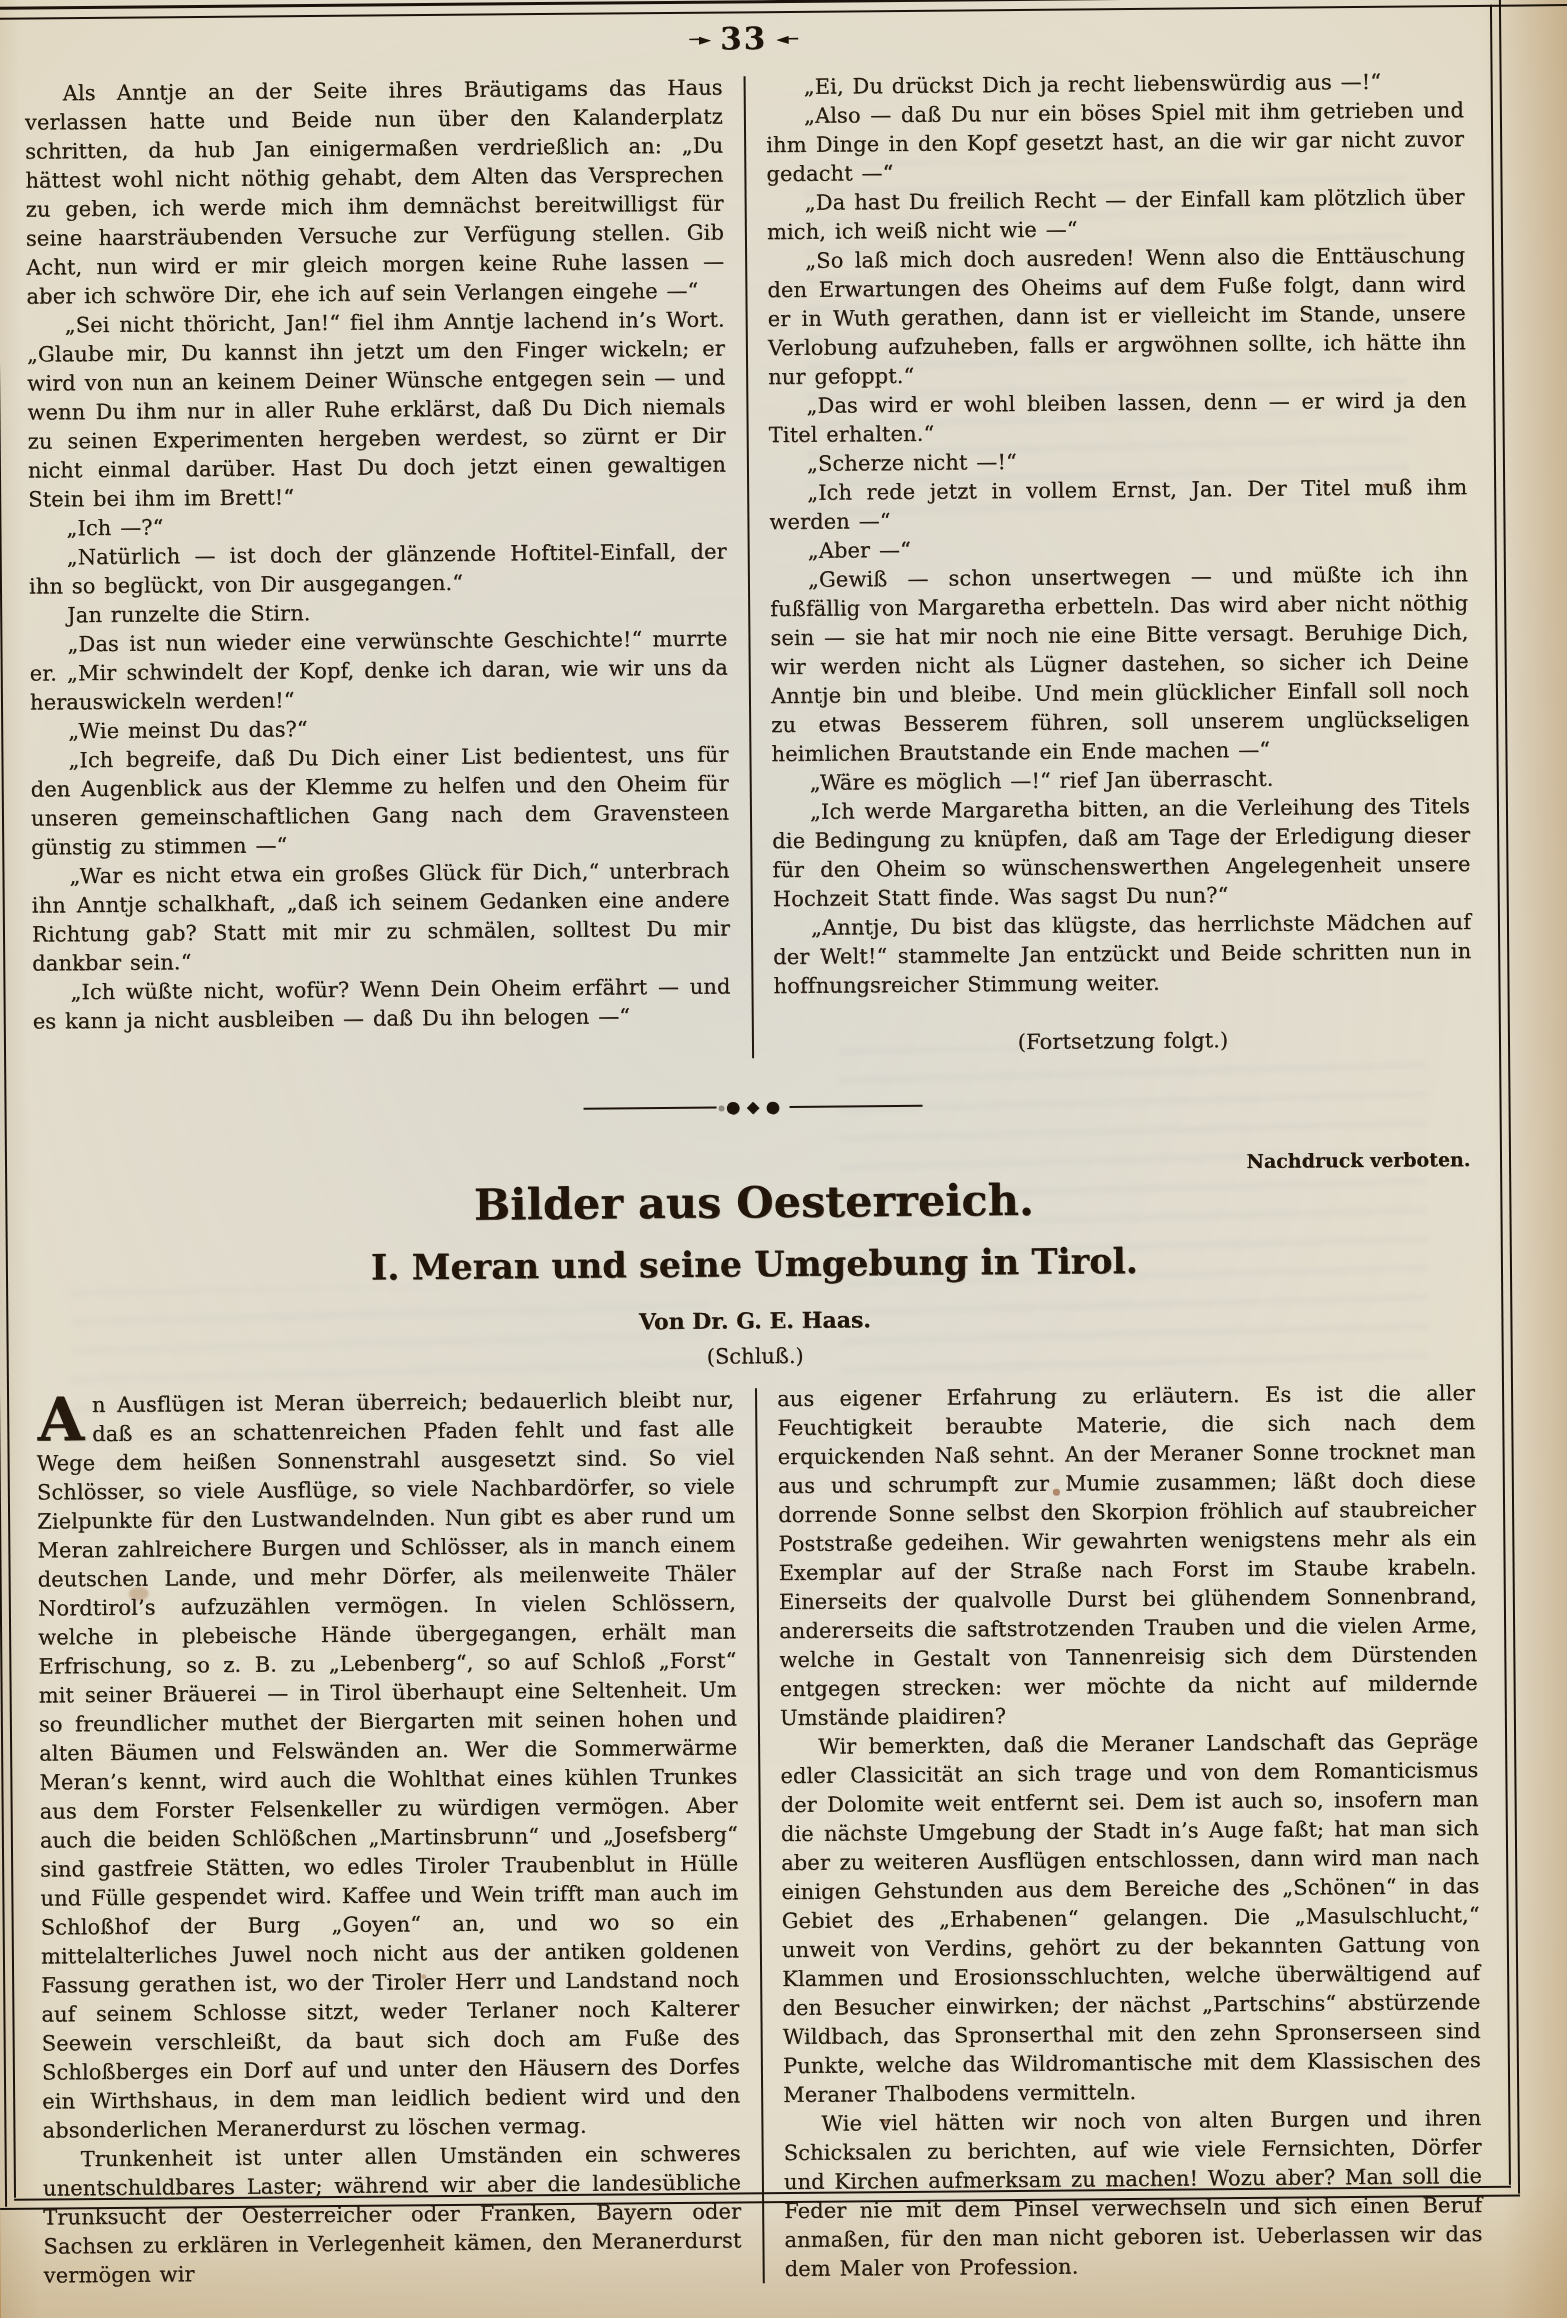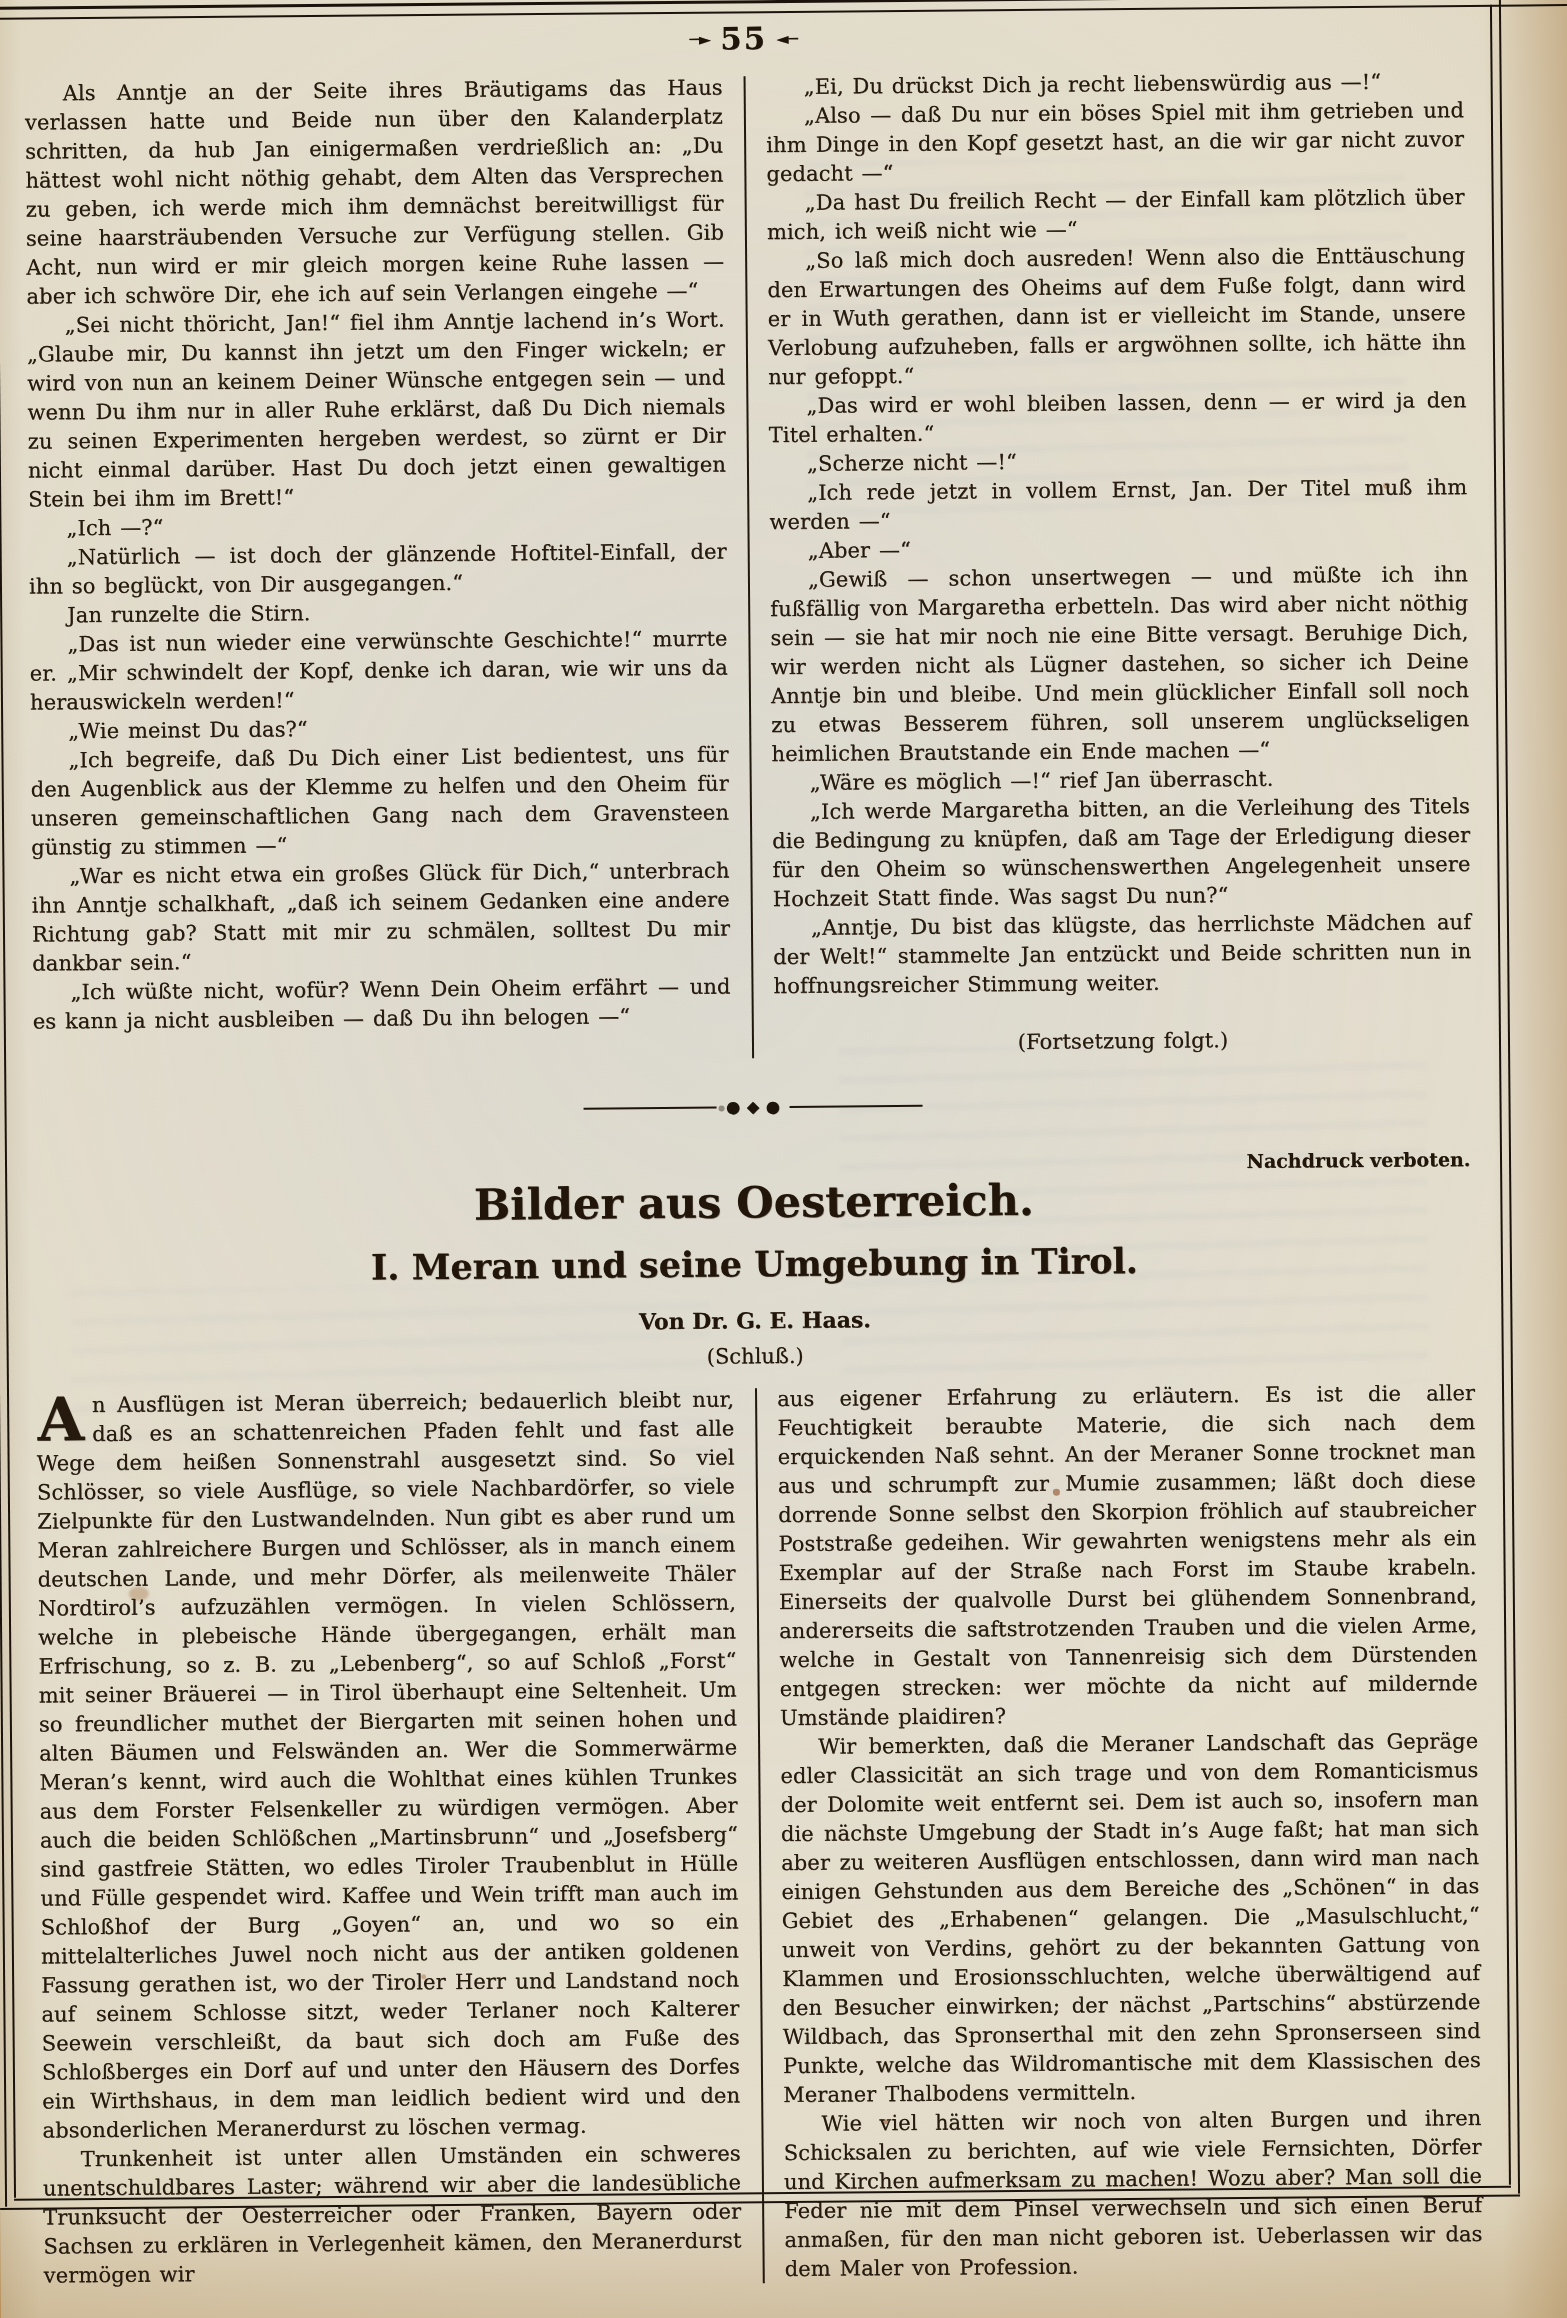--- a/index.html
+++ b/index.html
@@ -115,21 +115,21 @@
   <div class="rule rl1"></div>
   <div class="rule rl2"></div>
   <div class="rule rr1"></div>
   <div class="rule rr2"></div>
   <div class="rule rb1"></div>
   <div class="rule rb2"></div>
 
   <div class="content">
 
     <div class="page-number">
-      <span class="flourish">─►</span><span class="num">55</span><span class="flourish">◄─</span>
+      <span class="flourish">─►</span><span class="num">33</span><span class="flourish">◄─</span>
     </div>
 
     <section class="columns top-section">
       <div class="col">
           <p class="para indent">Als Anntje an der Seite ihres Bräutigams das Haus verlassen hatte und Beide nun über den Kalanderplatz schritten, da hub Jan einigermaßen verdrießlich an: „Du hättest wohl nicht nöthig gehabt, dem Alten das Versprechen zu geben, ich werde mich ihm demnächst bereitwilligst für seine haarsträubenden Versuche zur Verfügung stellen. Gib Acht, nun wird er mir gleich morgen keine Ruhe lassen — aber ich schwöre Dir, ehe ich auf sein Verlangen eingehe —“</p>
           <p class="para indent">„Sei nicht thöricht, Jan!“ fiel ihm Anntje lachend in’s Wort. „Glaube mir, Du kannst ihn jetzt um den Finger wickeln; er wird von nun an keinem Deiner Wünsche entgegen sein — und wenn Du ihm nur in aller Ruhe erklärst, daß Du Dich niemals zu seinen Experimenten hergeben werdest, so zürnt er Dir nicht einmal darüber. Hast Du doch jetzt einen gewaltigen Stein bei ihm im Brett!“</p>
           <p class="para indent">„Ich —?“</p>
           <p class="para indent">„Natürlich — ist doch der glänzende Hoftitel-Einfall, der ihn so beglückt, von Dir ausgegangen.“</p>
           <p class="para indent">Jan runzelte die Stirn.</p>
           <p class="para indent">„Das ist nun wieder eine verwünschte Geschichte!“ murrte er. „Mir schwindelt der Kopf, denke ich daran, wie wir uns da herauswickeln werden!“</p>

